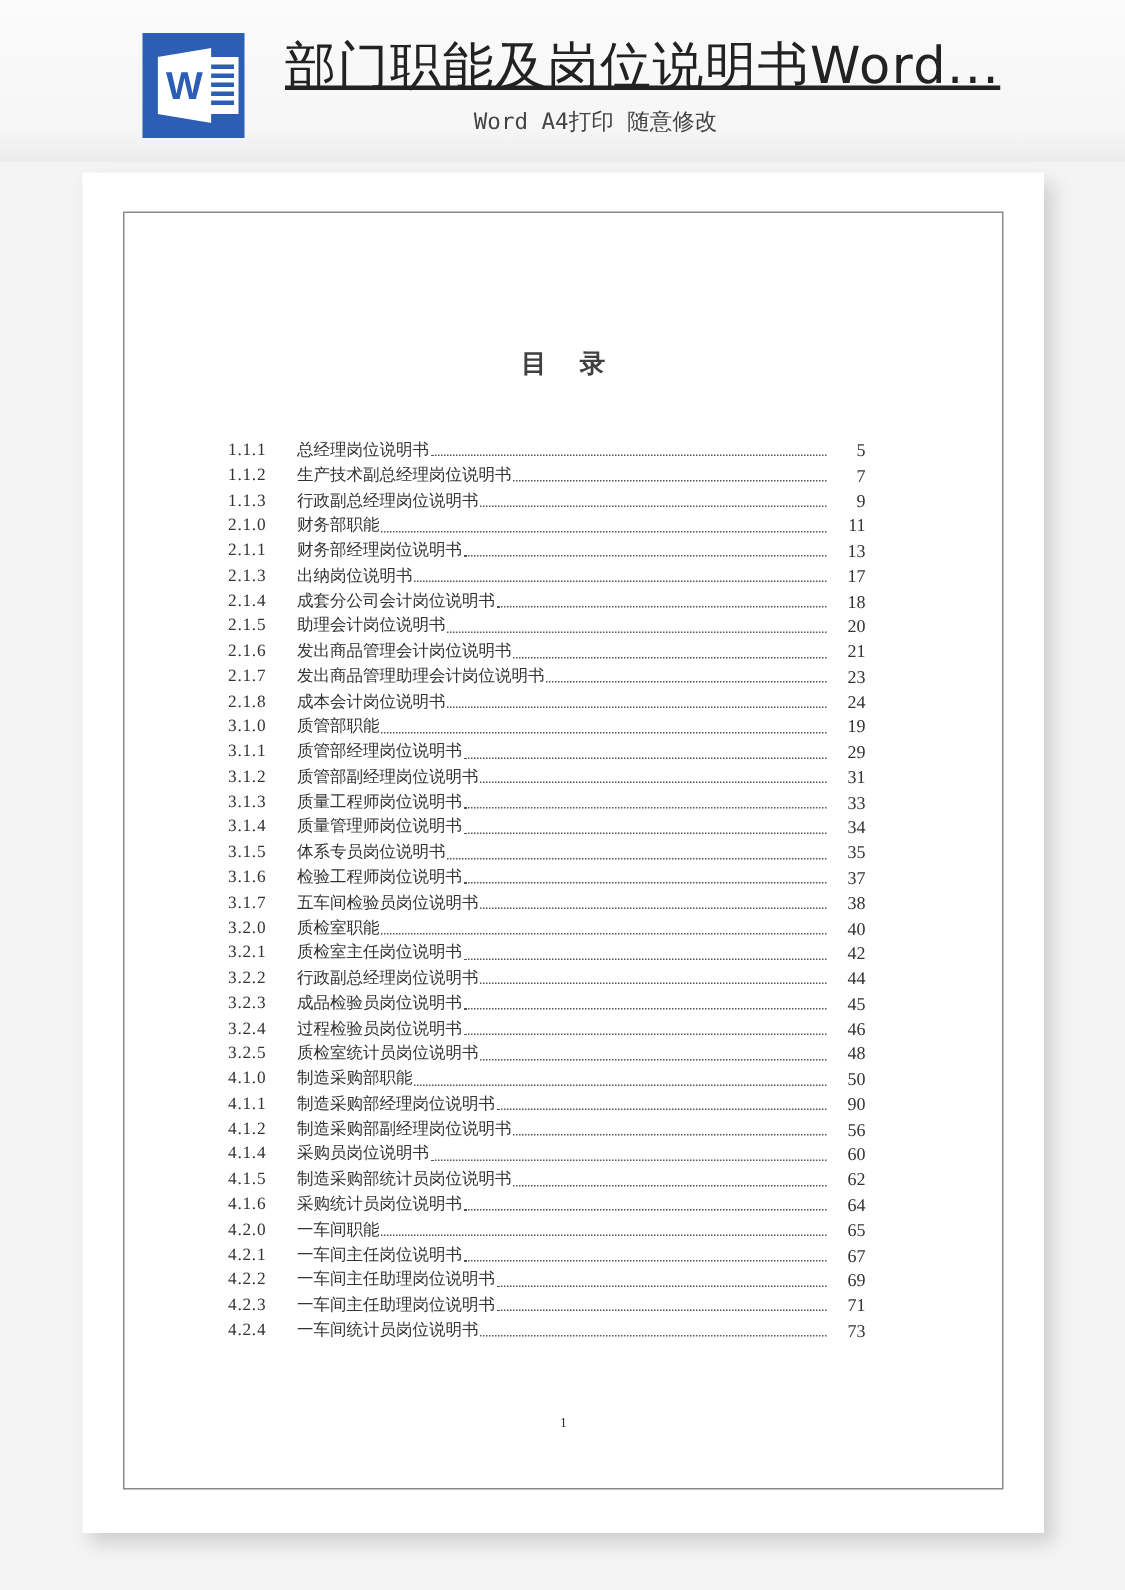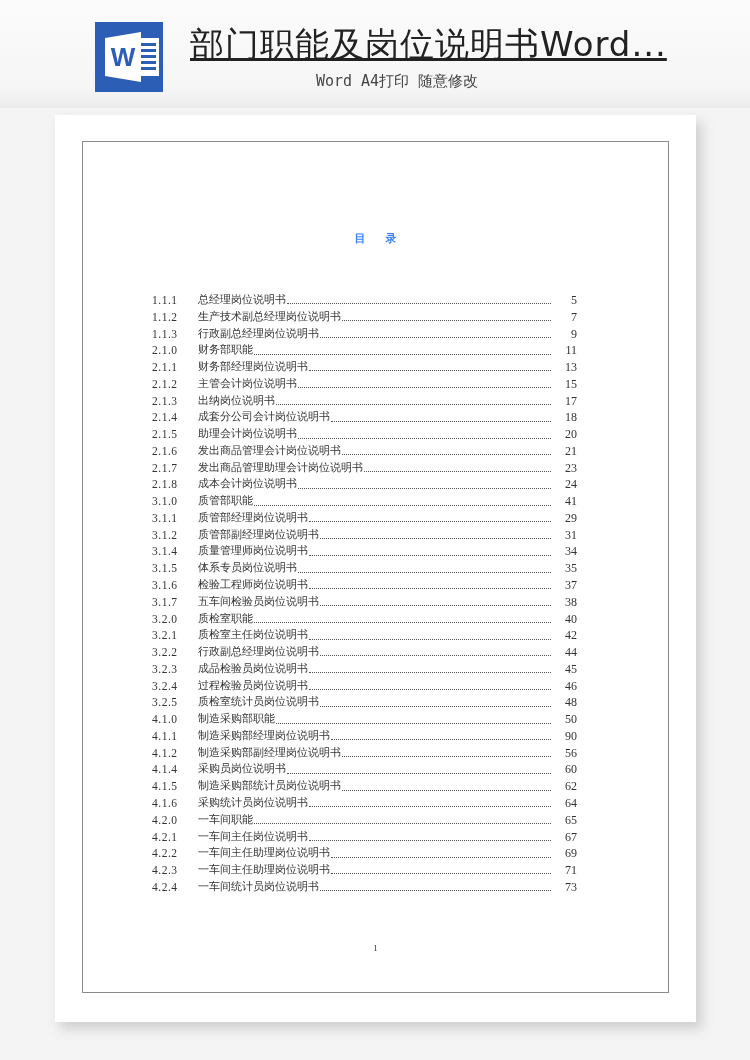--- a/index.html
+++ b/index.html
@@ -52,21 +52,21 @@
   .page {
     position: absolute; left: 55px; top: 115px; width: 641px; height: 907px;
     background: #fff;
   }
   .inner-border {
     position: absolute; left: 27px; top: 26px; width: 587px; height: 852px;
     border: 1px solid #8a8a8a; box-sizing: border-box;
   }
   .toc-title {
     position: absolute; left: 0; width: 641px; top: 116px; text-align: center;
-    font-size: 11px; font-weight: bold; letter-spacing: 8px; color: #3b82f6;
+    font-size: 17px; font-weight: bold; letter-spacing: 8px; color: #404040;
     font-family: "DejaVu Sans", sans-serif; padding-left: 8px; box-sizing: border-box;
   }
   .toc {
     position: absolute; left: 97px; top: 177px; width: 425px;
   }
   .toc-row {
     position: relative; height: 16.78px; line-height: 16.78px;
     font-size: 11px; color: #333; font-family: "DejaVu Serif", serif;
     display: flex; align-items: center;
   }
@@ -129,26 +129,20 @@
         <span class="toc-dots"></span>
         <span class="toc-page">11</span>
       </div>
       <div class="toc-row">
         <span class="toc-num">2.1.1</span>
         <span class="toc-text">财务部经理岗位说明书</span>
         <span class="toc-dots"></span>
         <span class="toc-page">13</span>
       </div>
       <div class="toc-row">
-        <span class="toc-num">2.1.2</span>
-        <span class="toc-text">主管会计岗位说明书</span>
-        <span class="toc-dots"></span>
-        <span class="toc-page">15</span>
-      </div>
-      <div class="toc-row">
         <span class="toc-num">2.1.3</span>
         <span class="toc-text">出纳岗位说明书</span>
         <span class="toc-dots"></span>
         <span class="toc-page">17</span>
       </div>
       <div class="toc-row">
         <span class="toc-num">2.1.4</span>
         <span class="toc-text">成套分公司会计岗位说明书</span>
         <span class="toc-dots"></span>
         <span class="toc-page">18</span>
@@ -174,33 +168,39 @@
       <div class="toc-row">
         <span class="toc-num">2.1.8</span>
         <span class="toc-text">成本会计岗位说明书</span>
         <span class="toc-dots"></span>
         <span class="toc-page">24</span>
       </div>
       <div class="toc-row">
         <span class="toc-num">3.1.0</span>
         <span class="toc-text">质管部职能</span>
         <span class="toc-dots"></span>
-        <span class="toc-page">41</span>
+        <span class="toc-page">19</span>
       </div>
       <div class="toc-row">
         <span class="toc-num">3.1.1</span>
         <span class="toc-text">质管部经理岗位说明书</span>
         <span class="toc-dots"></span>
         <span class="toc-page">29</span>
       </div>
       <div class="toc-row">
         <span class="toc-num">3.1.2</span>
         <span class="toc-text">质管部副经理岗位说明书</span>
         <span class="toc-dots"></span>
         <span class="toc-page">31</span>
+      </div>
+      <div class="toc-row">
+        <span class="toc-num">3.1.3</span>
+        <span class="toc-text">质量工程师岗位说明书</span>
+        <span class="toc-dots"></span>
+        <span class="toc-page">33</span>
       </div>
       <div class="toc-row">
         <span class="toc-num">3.1.4</span>
         <span class="toc-text">质量管理师岗位说明书</span>
         <span class="toc-dots"></span>
         <span class="toc-page">34</span>
       </div>
       <div class="toc-row">
         <span class="toc-num">3.1.5</span>
         <span class="toc-text">体系专员岗位说明书</span>

